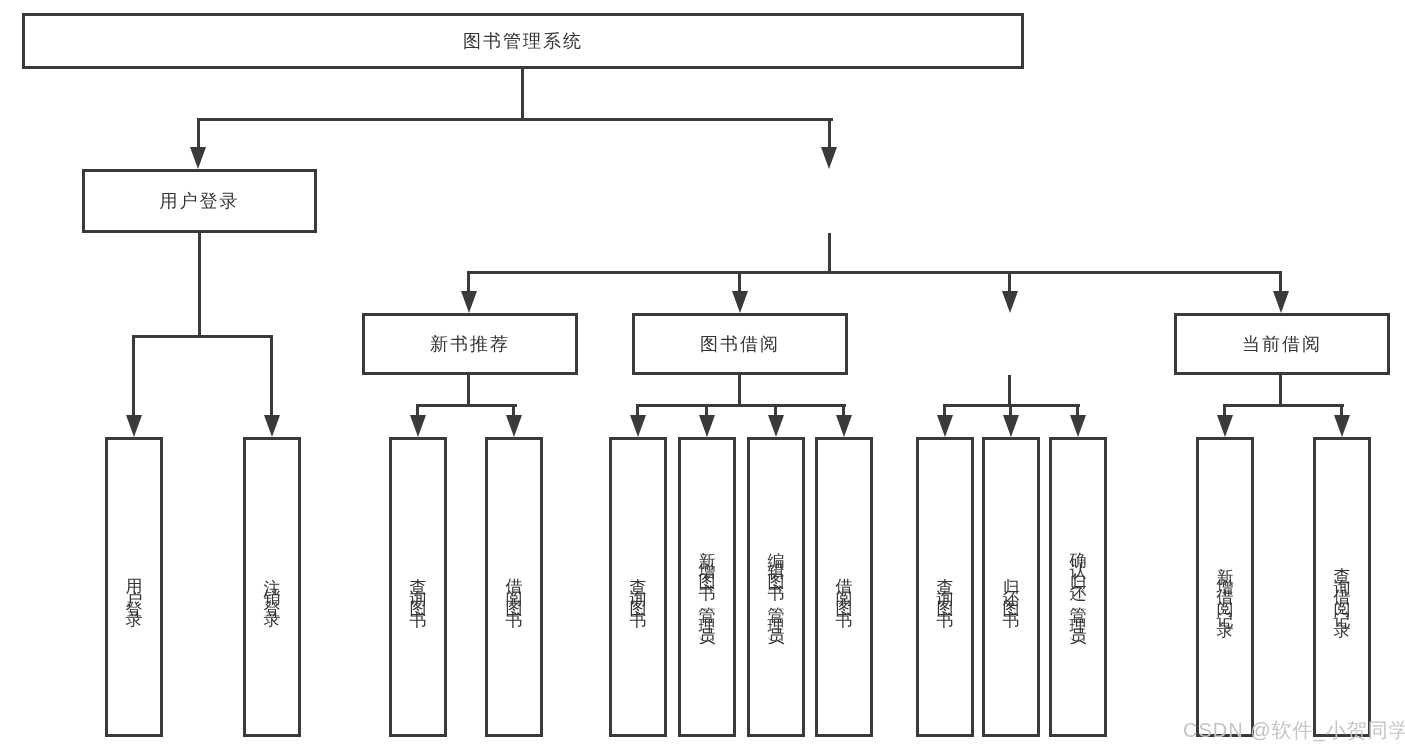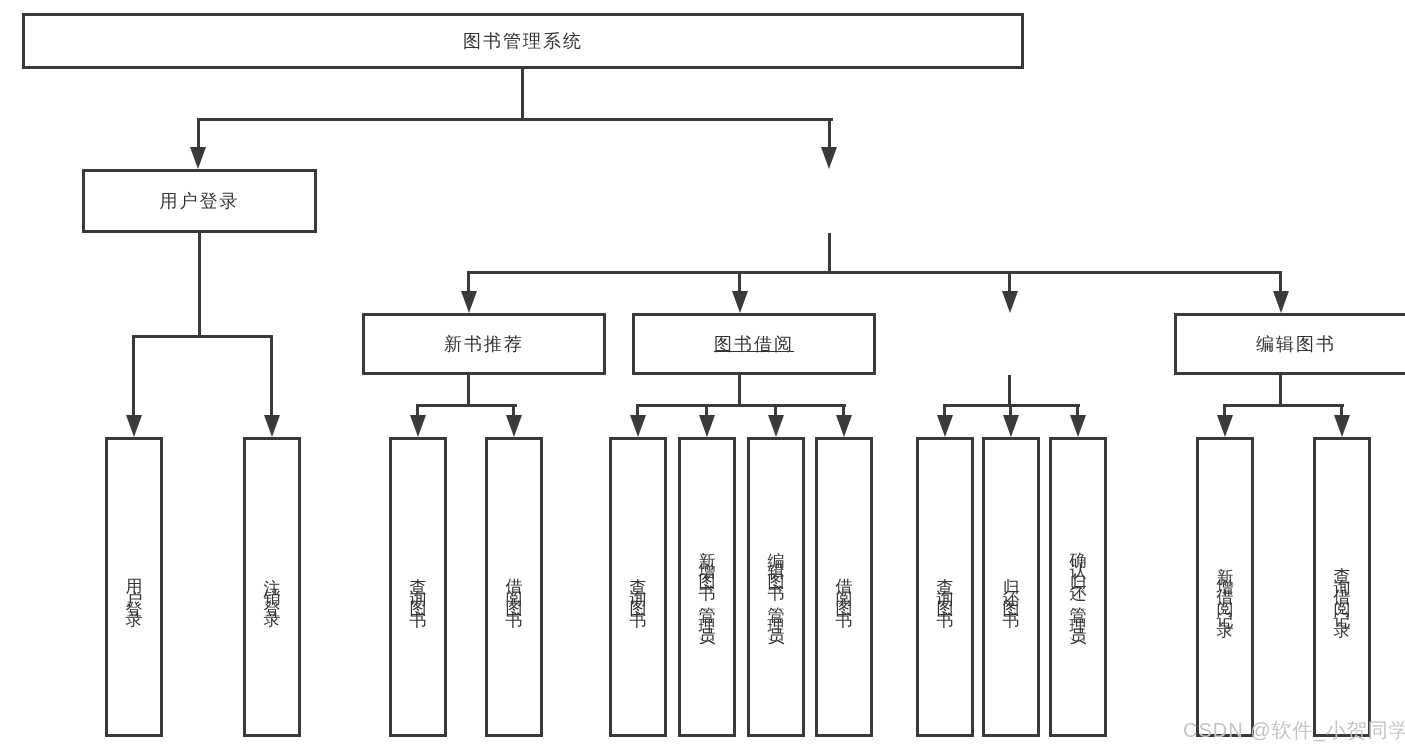--- a/index.html
+++ b/index.html
@@ -20,21 +20,21 @@
     border: 3px solid #3a3a3a;
     display: flex;
     align-items: center;
     justify-content: center;
     font-size: 18px;
     letter-spacing: 2px;
     color: #333333;
   }
   .root  { left: 22px;  top: 13px;  width: 1002px; height: 56px; }
   .lvl2  { top: 169px; width: 235px; height: 64px; }
-  .lvl3  { top: 313px; width: 244px; height: 62px; }
+  .lvl3  { top: 313px; width: 216px; height: 62px; }
   .leaf  { top: 437px; width: 58px;  height: 300px; }
   .vtext {
     writing-mode: vertical-rl;
     text-orientation: mixed;
     letter-spacing: 11px;
     line-height: 1;
     font-size: 17px;
     white-space: nowrap;
   }
   .hline, .vline { position: absolute; background: #3a3a3a; }
@@ -67,25 +67,25 @@
     <span>图书管理系统</span>
   </div>
 
   <div class="node lvl2" style="left:82px;">
     <span>用户登录</span>
   </div>
 
   <div class="node lvl3" style="left:362px;">
     <span>新书推荐</span>
   </div>
-  <div class="node lvl3" style="left:632px;text-decoration:underline;">
+  <div class="node lvl3" style="left:632px;">
     <span>图书借阅</span>
   </div>
   <div class="node lvl3" style="left:1174px;">
-    <span>编辑图书</span>
+    <span>当前借阅</span>
   </div>
 
   <div class="node leaf" style="left:105px;">
     <span class="vtext">用户登录</span>
   </div>
   <div class="node leaf" style="left:243px;">
     <span class="vtext">注销登录</span>
   </div>
 
   <div class="node leaf" style="left:389px;">

